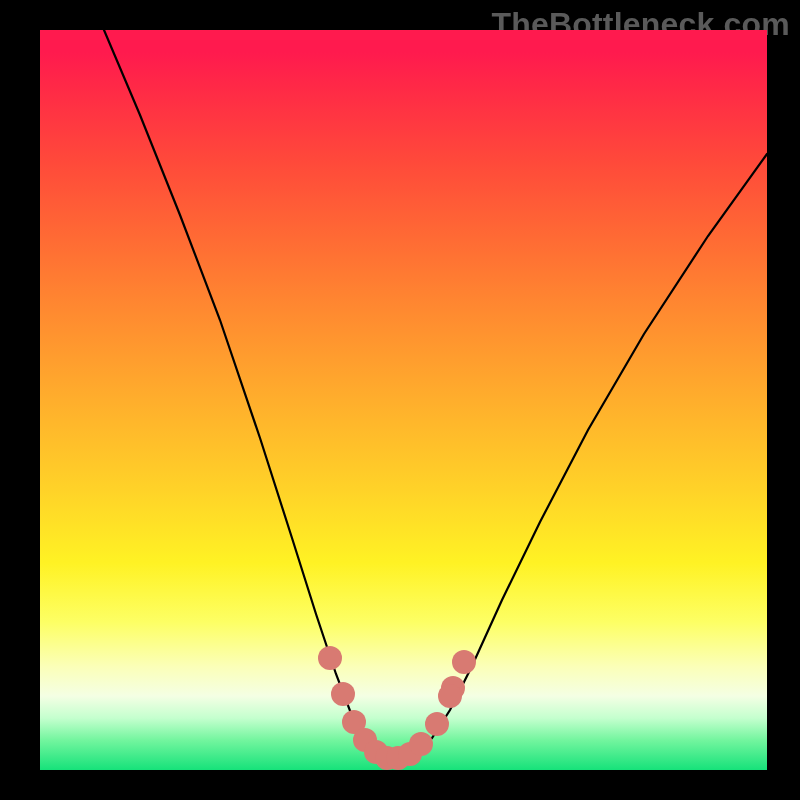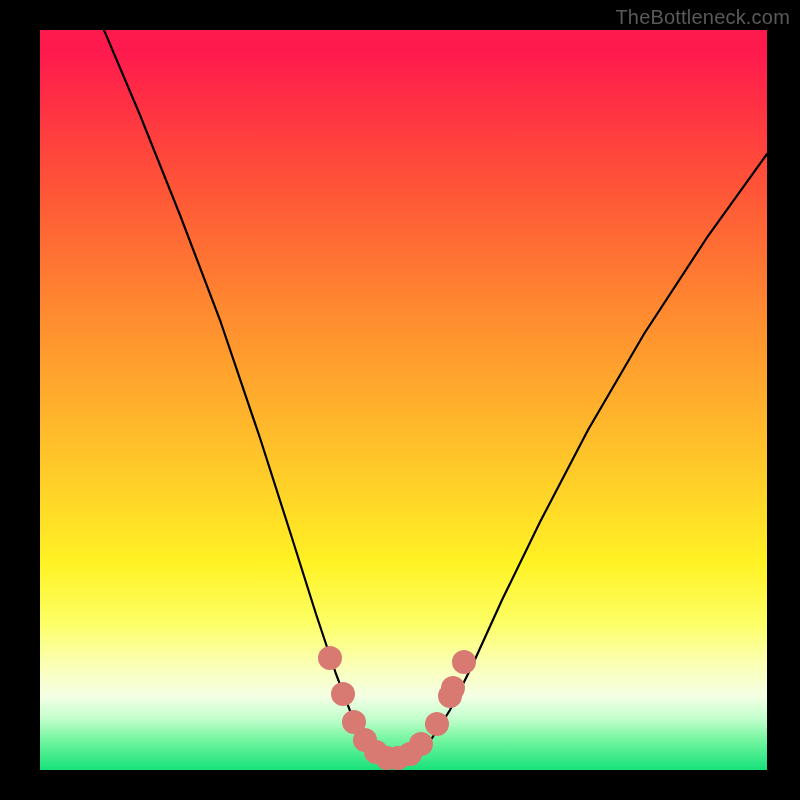--- a/index.html
+++ b/index.html
@@ -39,22 +39,22 @@
       #c4ffce 93%,
       #72f59e 96%,
       #16e27a 100%
     );
   }
   .watermark {
     position: absolute;
     top: 6px;
     right: 10px;
     color: #5a5a5a;
-    font-size: 20px;
-    font-weight: 400;
+    font-size: 32px;
+    font-weight: 700;
     letter-spacing: 0.2px;
     user-select: none;
   }
   svg.curve {
     position: absolute;
     left: 0;
     top: 0;
     width: 727px;
     height: 740px;
   }

